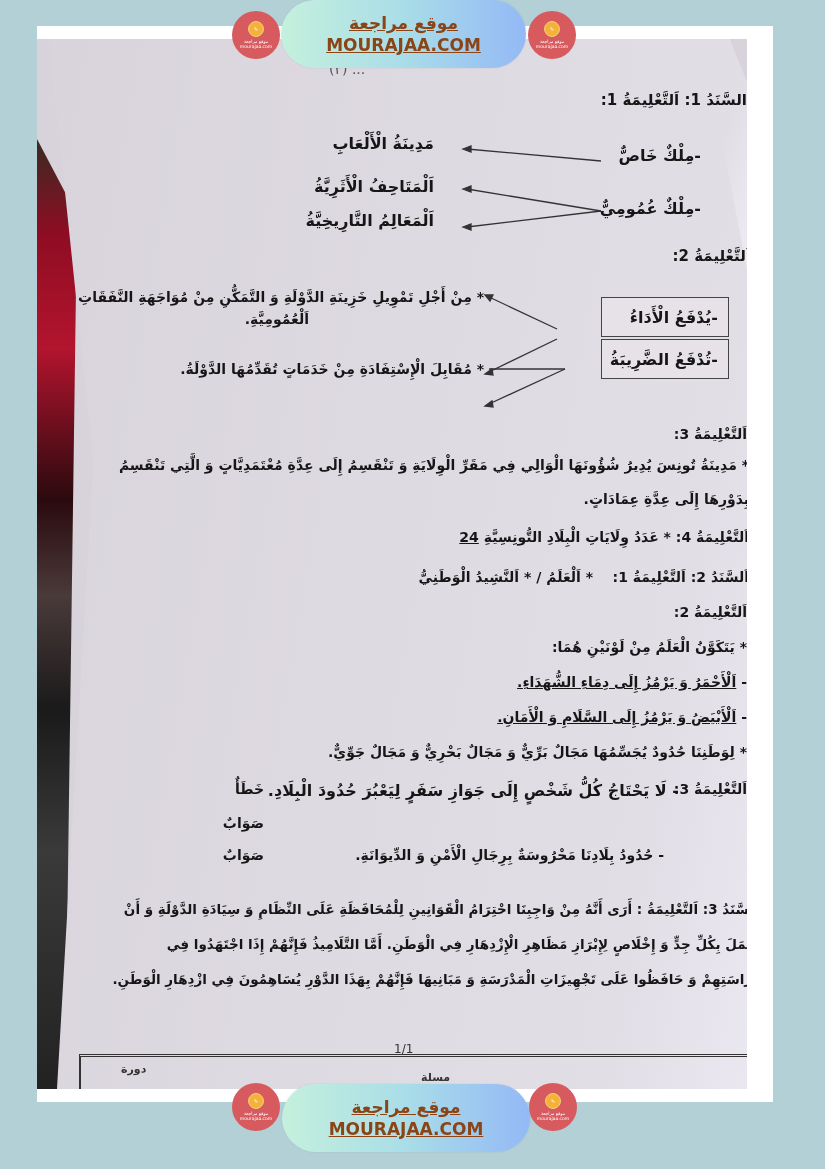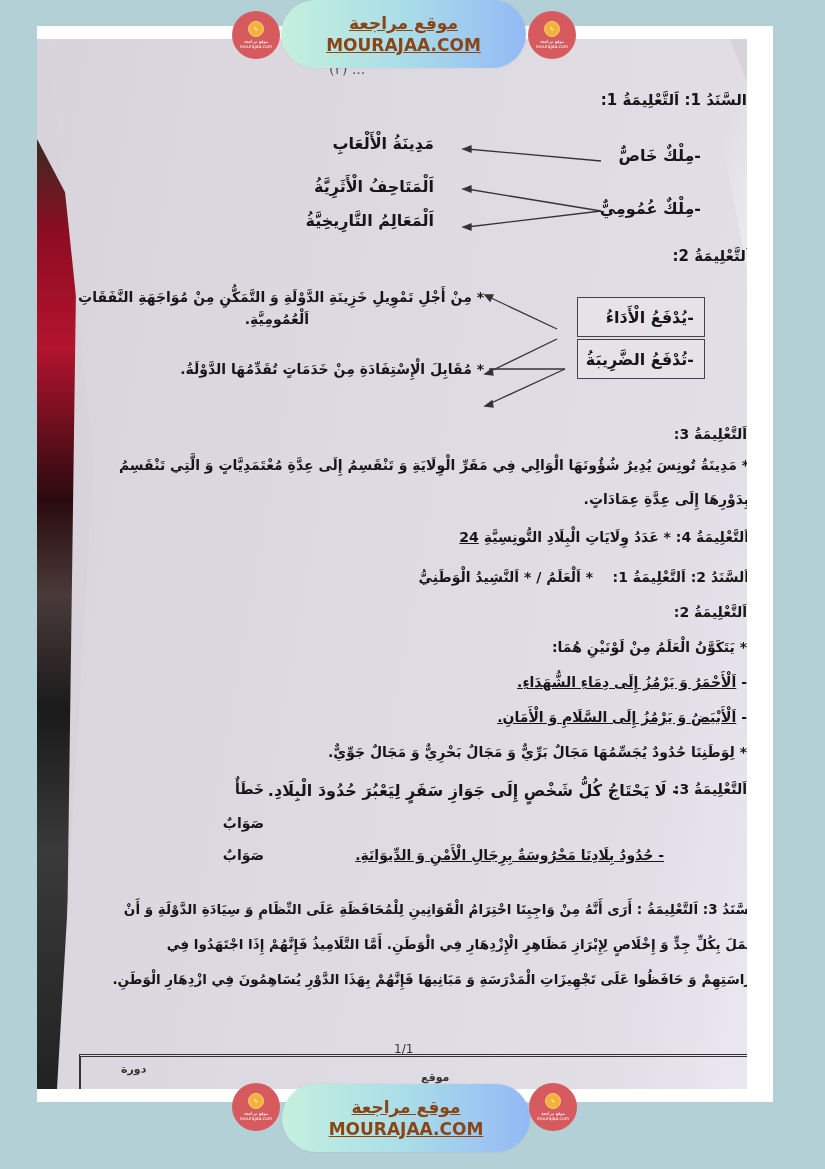--- a/index.html
+++ b/index.html
@@ -38,21 +38,21 @@
   }
   .line { position:absolute; right:0; white-space:nowrap; font-size:15px; }
   .b { font-weight:bold; }
   .u { text-decoration:underline; }
   .head-faint { position:absolute; left:280px; top:22px; font-size:14px; color:#555; direction:ltr; }
 
   .assoc-left, .assoc-right { position:absolute; white-space:nowrap; font-size:16px; font-weight:bold; }
   .box2 {
     position:absolute; border:1.5px solid #444; background:#e6e2e8;
     width:128px; height:40px; display:flex; align-items:center; justify-content:flex-start;
-    padding-right:10px; box-sizing:border-box; font-size:16px; font-weight:bold;
+    padding-right:10px; box-sizing:border-box; font-size:16px; font-weight:bold;margin-left:24px;
   }
   svg.links { position:absolute; left:0; top:0; }
 
   .footer-table {
     position:absolute; left:30px; top:1015px; width:680px; height:40px;
     border-top:3px double #333; border-left:2px solid #333;
   }
   .footer-table .cell { position:absolute; font-size:11px; color:#333; }
   .page-num { position:absolute; left:345px; top:1003px; font-size:12px; color:#333; direction:ltr;}
 
@@ -140,34 +140,34 @@
       <div class="line b" style="top:565px;right:12px;font-size:14px;">اَلتَّعْلِيمَةُ 2:</div>
       <div class="line b" style="top:600px;right:12px;font-size:14px;">* يَتَكَوَّنُ الْعَلَمُ مِنْ لَوْنَيْنِ هُمَا:</div>
       <div class="line b" style="top:635px;right:12px;font-size:14px;">- <span class="u">اَلْأَحْمَرُ وَ يَرْمُزُ إِلَى دِمَاءِ الشُّهَدَاءِ.</span></div>
       <div class="line b" style="top:705px;right:12px;font-size:14px;">* لِوَطَنِنَا حُدُودٌ يُجَسِّمُهَا مَجَالٌ بَرِّيٌّ وَ مَجَالٌ بَحْرِيٌّ وَ مَجَالٌ جَوِّيٌّ.</div>
       <div class="line b" style="top:670px;right:12px;font-size:14px;">- <span class="u">اَلْأَبْيَضُ وَ يَرْمُزُ إِلَى السَّلَامِ وَ الْأَمَانِ.</span></div>
 
       <div class="line b" style="top:742px;right:12px;font-size:14px;">اَلتَّعْلِيمَةُ 3:</div>
       <div class="line b" style="top:742px;right:80px;font-size:16px;">- لَا يَحْتَاجُ كُلُّ شَخْصٍ إِلَى جَوَازِ سَفَرٍ لِيَعْبُرَ حُدُودَ الْبِلَادِ.</div>
       <div class="line b" style="top:742px;right:495px;font-size:14px;">خَطَأٌ</div>
       <div class="line b" style="top:776px;right:495px;font-size:14px;">صَوَابٌ</div>
-      <div class="line b" style="top:808px;right:95px;font-size:14px;text-decoration:underline;">- حُدُودُ بِلَادِنَا مَحْرُوسَةٌ بِرِجَالِ الْأَمْنِ وَ الدِّيوَانَةِ.</div>
+      <div class="line b" style="top:808px;right:95px;font-size:14px;">- حُدُودُ بِلَادِنَا مَحْرُوسَةٌ بِرِجَالِ الْأَمْنِ وَ الدِّيوَانَةِ.</div>
       <div class="line b" style="top:808px;right:495px;font-size:14px;">صَوَابٌ</div>
 
       <div class="line b" style="top:862px;right:0px;font-size:13.5px;">
         <span>اَلسَّنَدُ 3: اَلتَّعْلِيمَةُ :</span>
         <span>أَرَى أَنَّهُ مِنْ وَاجِبِنَا احْتِرَامُ الْقَوَانِينِ لِلْمُحَافَظَةِ عَلَى النِّظَامِ وَ سِيَادَةِ الدَّوْلَةِ وَ أَنْ</span>
       </div>
       <div class="line b" style="top:897px;right:0px;font-size:13.5px;">نَعْمَلَ بِكُلِّ جِدٍّ وَ إِخْلَاصٍ لِإِبْرَازِ مَظَاهِرِ الْإِزْدِهَارِ فِي الْوَطَنِ. أَمَّا التَّلَامِيذُ فَإِنَّهُمْ إِذَا اجْتَهَدُوا فِي</div>
       <div class="line b" style="top:932px;right:0px;font-size:13.5px;">دِرَاسَتِهِمْ وَ حَافَظُوا عَلَى تَجْهِيزَاتِ الْمَدْرَسَةِ وَ مَبَانِيهَا فَإِنَّهُمْ بِهَذَا الدَّوْرِ يُسَاهِمُونَ فِي ازْدِهَارِ الْوَطَنِ.</div>
 
       <div class="page-num">1/1</div>
       <div class="footer-table">
         <div class="cell b" style="left:40px;top:6px;">دورة</div>
-        <div class="cell b" style="left:340px;top:14px;">موقع</div>
+        <div class="cell b" style="left:340px;top:14px;">مسلة</div>
       </div>
     </div>
   </div>
 </div>
 
 <div class="logo" style="left:232px;top:11px;">
   <div class="badge">✎</div>
   <div class="cap"><span>موقع مراجعة</span><br><span>mourajaa.com</span></div>
 </div>
 <a class="banner" style="left:281px;top:0px;width:245px;height:68px;text-decoration:none;">

